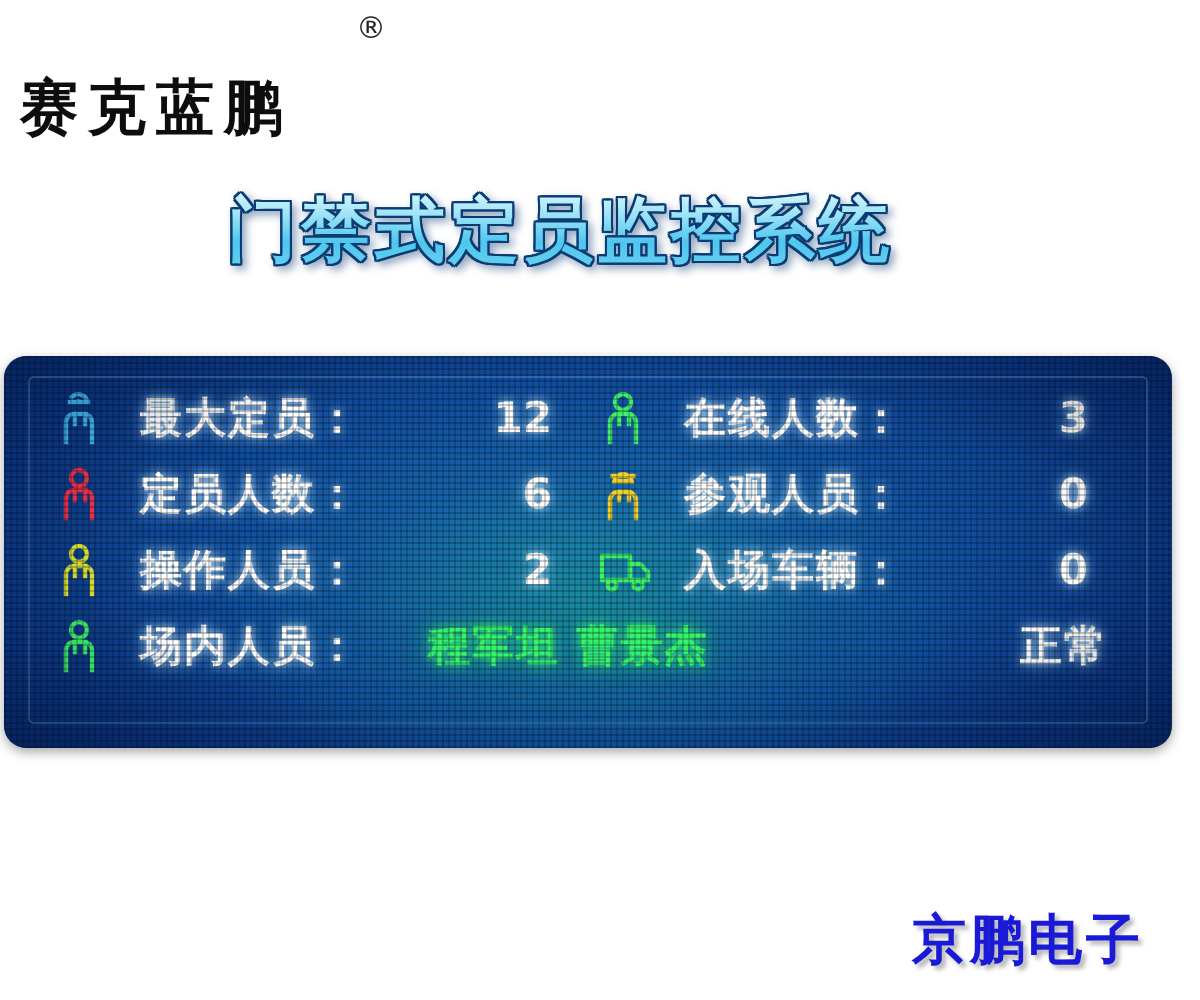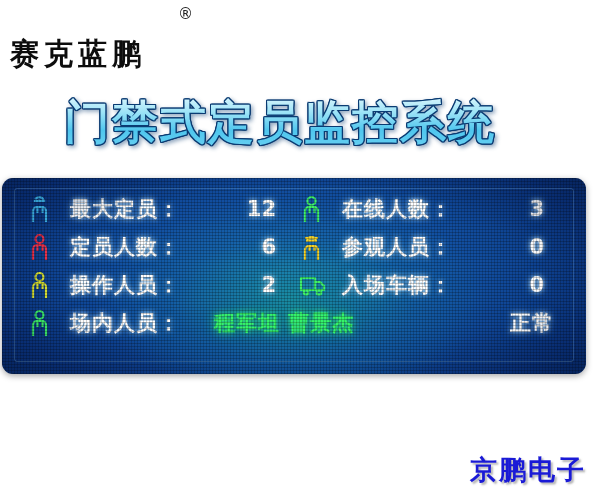--- a/index.html
+++ b/index.html
@@ -44,21 +44,21 @@
     transform:scaleY(1.04);
     transform-origin:left top;
   }
 
   
   #title{
     position:absolute;left:0;top:92px;width:560px;
     text-align:center;
     font-family:"DejaVu Sans","Liberation Sans",sans-serif;
     font-weight:bold;
-    font-size:46px;
+    font-size:35px;
     letter-spacing:2px;
     white-space:nowrap;
     background:linear-gradient(180deg,#eafbff 0%,#9fe4f7 32%,#4fc6ee 62%,#6fd3f2 100%);
     -webkit-background-clip:text;
     background-clip:text;
     color:transparent;
     -webkit-text-stroke:0px;
     filter:drop-shadow(1px 0 0 #0a3b72) drop-shadow(-1px 0 0 #0a3b72)
            drop-shadow(0 1px 0 #0a3b72) drop-shadow(0 -1px 0 #0a3b72)
            drop-shadow(2px 2px 2px rgba(10,59,114,.45));
@@ -160,21 +160,21 @@
   .r2{top:52px;}
   .r3{top:90px;}
 
   #row-bottom{left:24px;top:128px;width:540px;}
   #row-bottom .led-label{margin-left:14px;}
   #row-bottom .led-names{margin-left:34px;}
   #row-bottom .led-status{position:absolute;right:12px;}
 
   
   #footer-logo{
-    position:absolute;right:14px;bottom:12px;
+    position:absolute;right:28px;bottom:12px;
     font-family:"DejaVu Sans","Liberation Sans",sans-serif;
     font-weight:bold;
     font-size:27px;
     letter-spacing:2px;
     color:#1a1ad6;
     text-shadow:2px 2px 2px rgba(120,120,120,.55);
     white-space:nowrap;
   }
 </style>
 </head>

